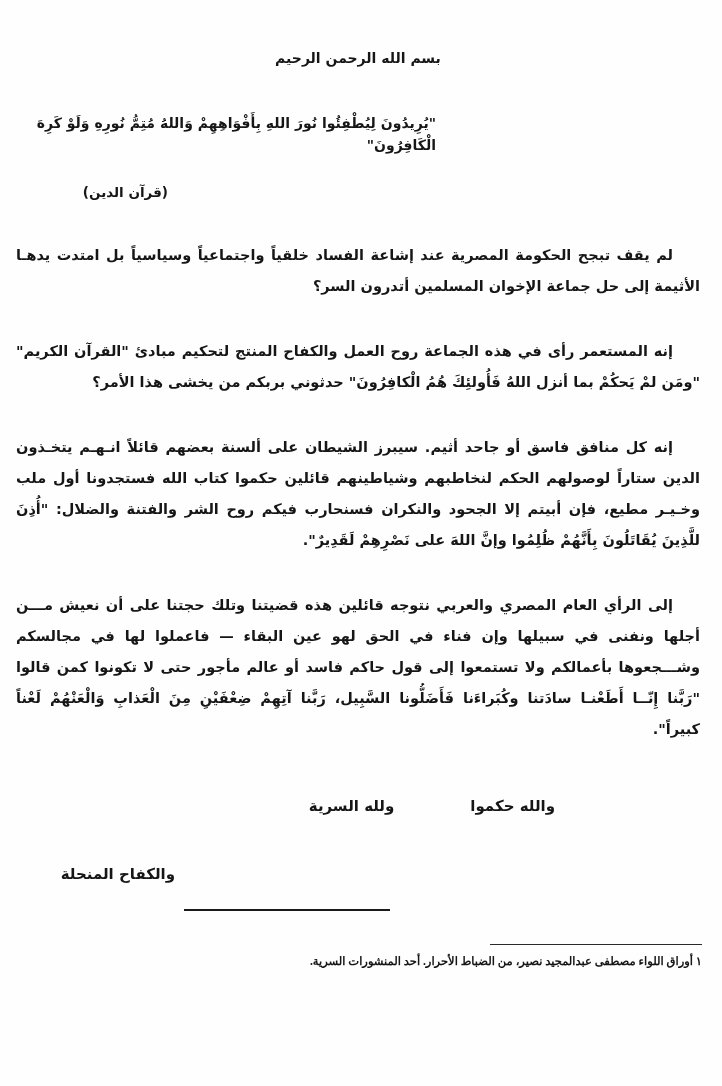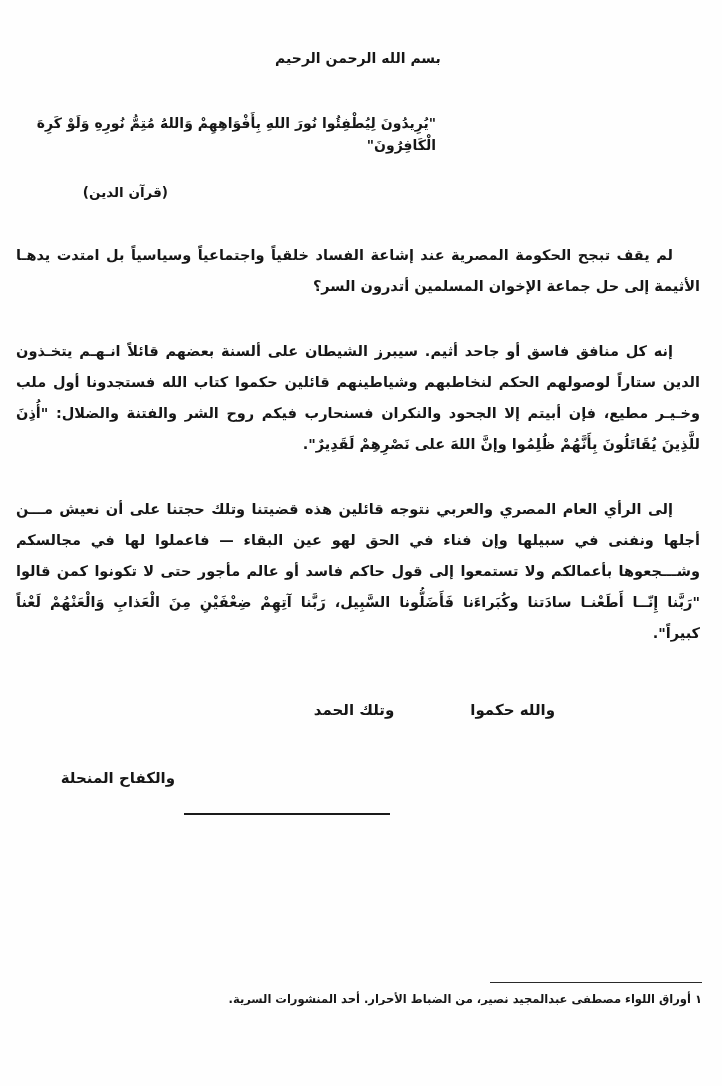--- a/index.html
+++ b/index.html
@@ -62,23 +62,24 @@
     white-space:nowrap;
   }
   .sig-line {
     width:206px;
     border-top:2px solid #1a1a1a;
     margin:26px 310px 0 0;   
   }
 
   .footer {
     position:absolute;
-    top:982px;
+    top:944px;
     right:20px;
     left:22px;
+    font-family:Liberation Serif, serif;
   }
   .footnote-rule {
     width:212px;
     border-top:1.5px solid #2a2a2a;  
   }
   .footnote {
     margin-top:9px;
     font-size:11.5px;
     text-align:right;
     white-space:nowrap;
@@ -91,27 +92,28 @@
 
   <div class="basmala">بسم الله الرحمن الرحيم</div>
 
 
   <div class="verse">"يُرِيدُونَ لِيُطْفِئُوا نُورَ اللهِ بِأَفْوَاهِهِمْ وَاللهُ مُتِمُّ نُورِهِ وَلَوْ كَرِهَ الْكَافِرُونَ"</div>
 
   <div class="verse-attr">(قرآن الدين)</div>
 
   <div class="body-text">
     <p class="first">لم يقف تبجح الحكومة المصرية عند إشاعة الفساد خلقياً واجتماعياً وسياسياً بل امتدت يدهـا الأثيمة إلى حل جماعة الإخوان المسلمين أتدرون السر؟</p>
+    <p>إنه المستعمر رأى في هذه الجماعة روح العمل والكفاح المنتج لتحكيم مبادئ "القرآن الكريم" "ومَن لمْ يَحكُمْ بما أنزل اللهُ فَأُولئِكَ هُمُ الْكافِرُونَ" حدثوني بربكم من يخشى هذا الأمر؟</p>
     <p>إنه كل منافق فاسق أو جاحد أثيم. سيبرز الشيطان على ألسنة بعضهم قائلاً انـهـم يتخـذون الدين ستاراً لوصولهم الحكم لنخاطبهم وشياطينهم قائلين حكموا كتاب الله فستجدونا أول ملب وخـيـر مطيع، فإن أبيتم إلا الجحود والنكران فسنحارب فيكم روح الشر والفتنة والضلال: "أُذِنَ للَّذِينَ يُقَاتَلُونَ بِأَنَّهُمْ ظُلِمُوا وإنَّ اللهَ على نَصْرِهِمْ لَقَدِيرٌ".</p>
     <p class="last">إلى الرأي العام المصري والعربي نتوجه قائلين هذه قضيتنا وتلك حجتنا على أن نعيش مـــن أجلها ونفنى في سبيلها وإن فناء في الحق لهو عين البقاء — فاعملوا لها في مجالسكم وشـــجعوها بأعمالكم ولا تستمعوا إلى قول حاكم فاسد أو عالم مأجور حتى لا تكونوا كمن قالوا "رَبَّنا إِنّــا أَطَعْنـا سادَتنا وكُبَراءَنا فَأَضَلُّونا السَّبِيل، رَبَّنا آتِهِمْ ضِعْفَيْنِ مِنَ الْعَذابِ وَالْعَنْهُمْ لَعْناً كبيراً".</p>
   </div>
 
   <div class="closing">
     <span>والله حكموا</span>
-    <span>وتلك الحمد</span>
+    <span>ولله السرية</span>
   </div>
 
   <div class="signature">والكفاح المنحلة</div>
 
   <div class="sig-line"></div>
 
   <div class="footer">
     <div class="footnote-rule"></div>
     <div class="footnote">١ أوراق اللواء مصطفى عبدالمجيد نصير، من الضباط الأحرار. أحد المنشورات السرية.</div>
   </div>

